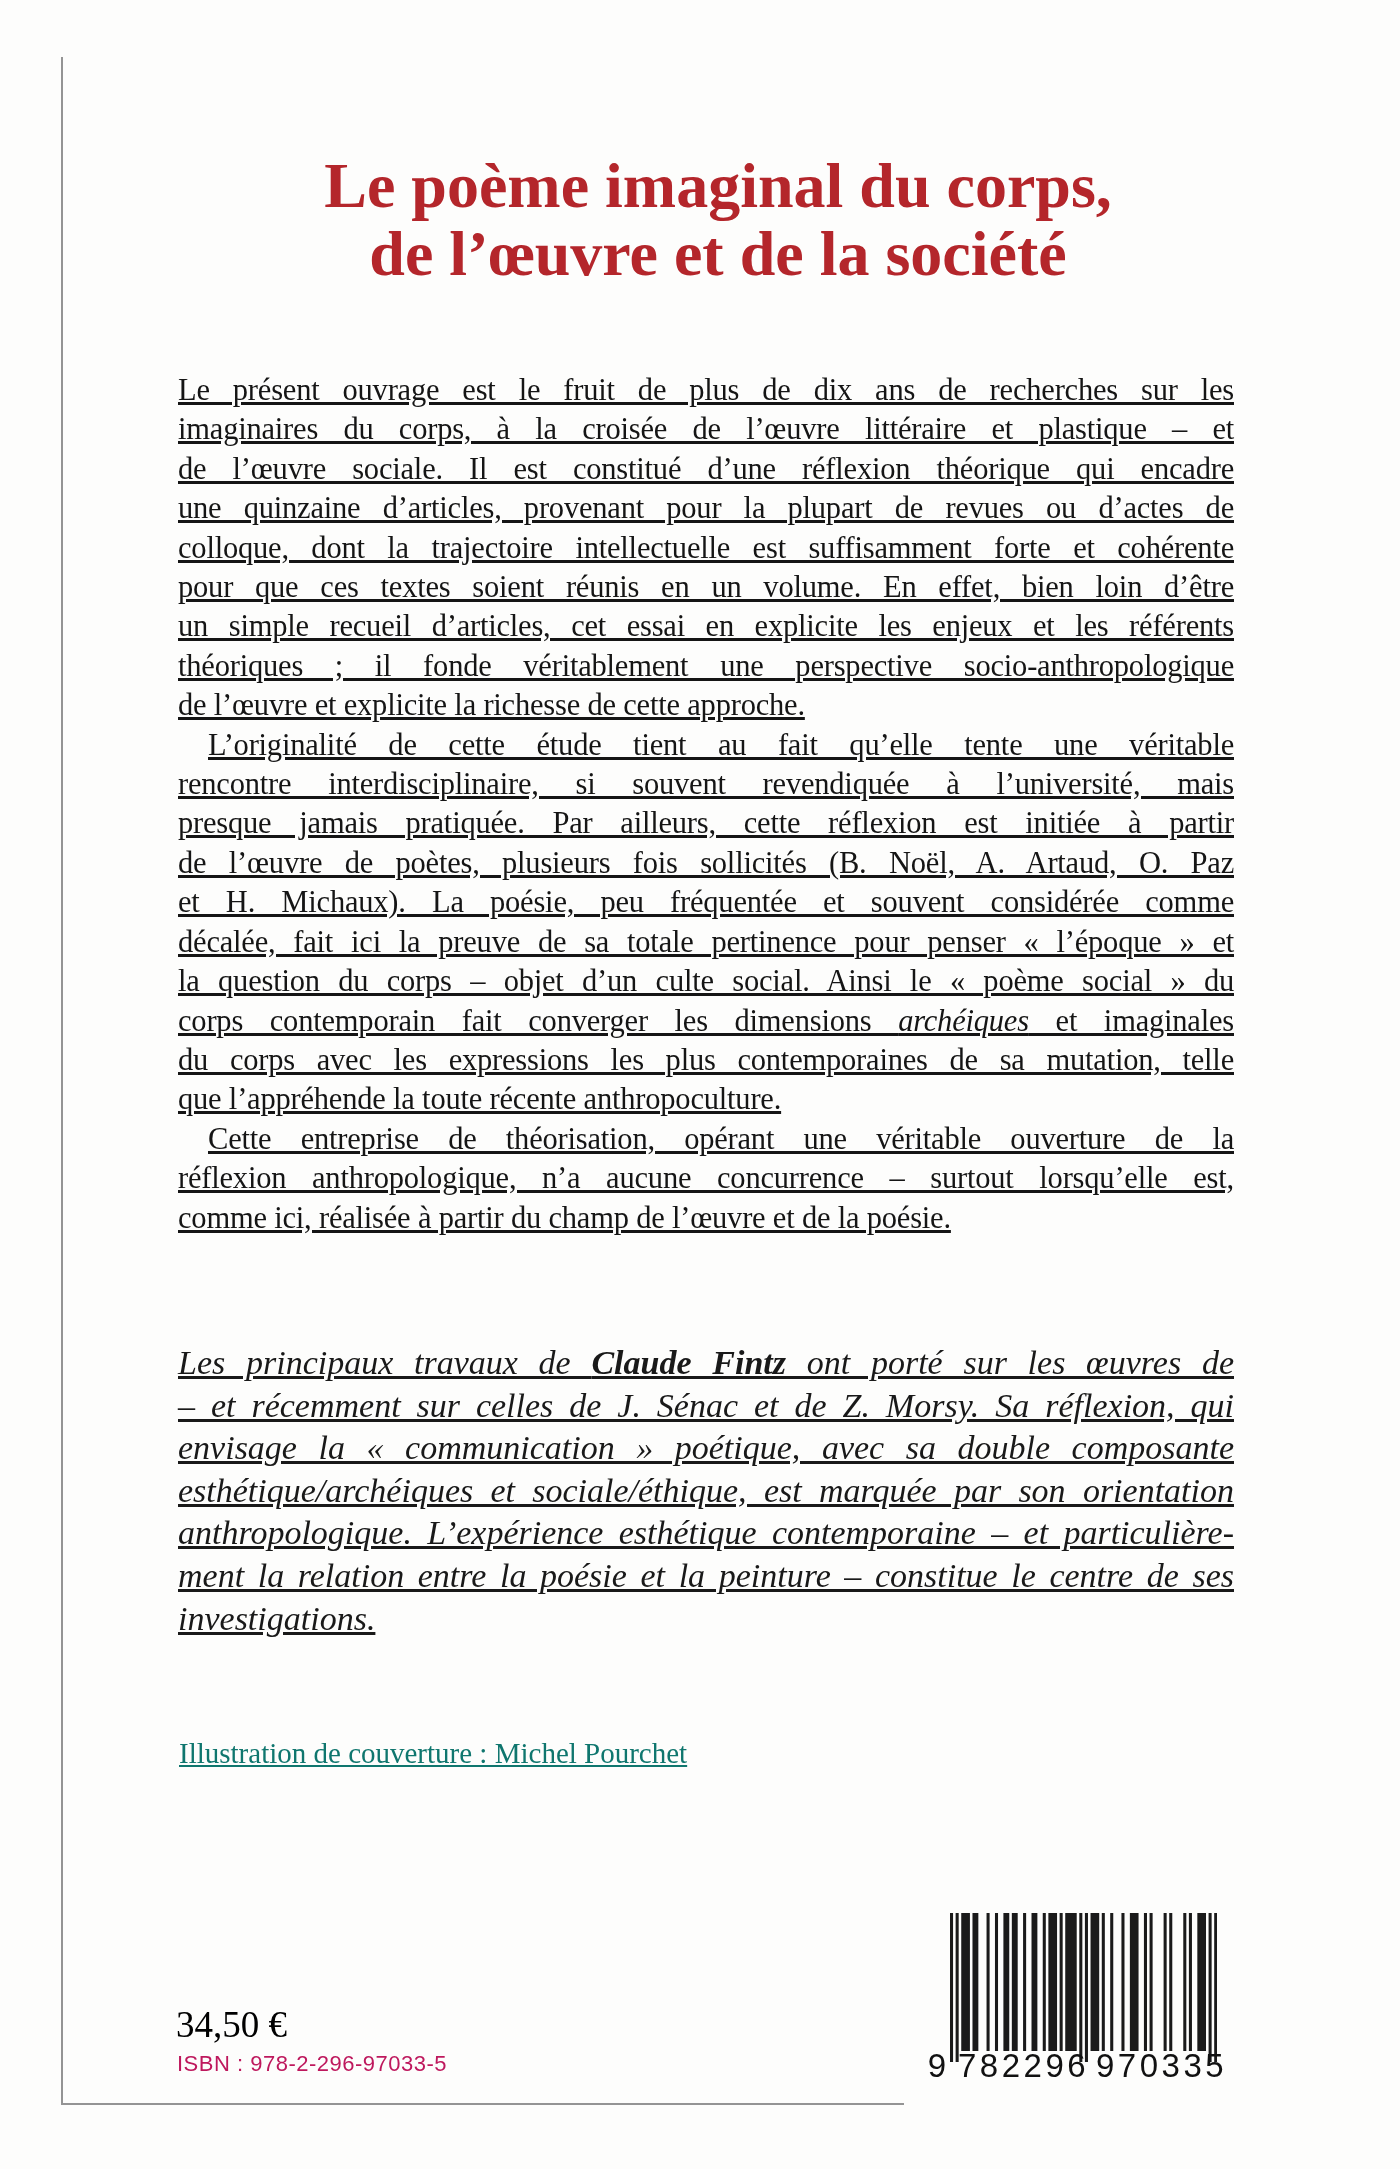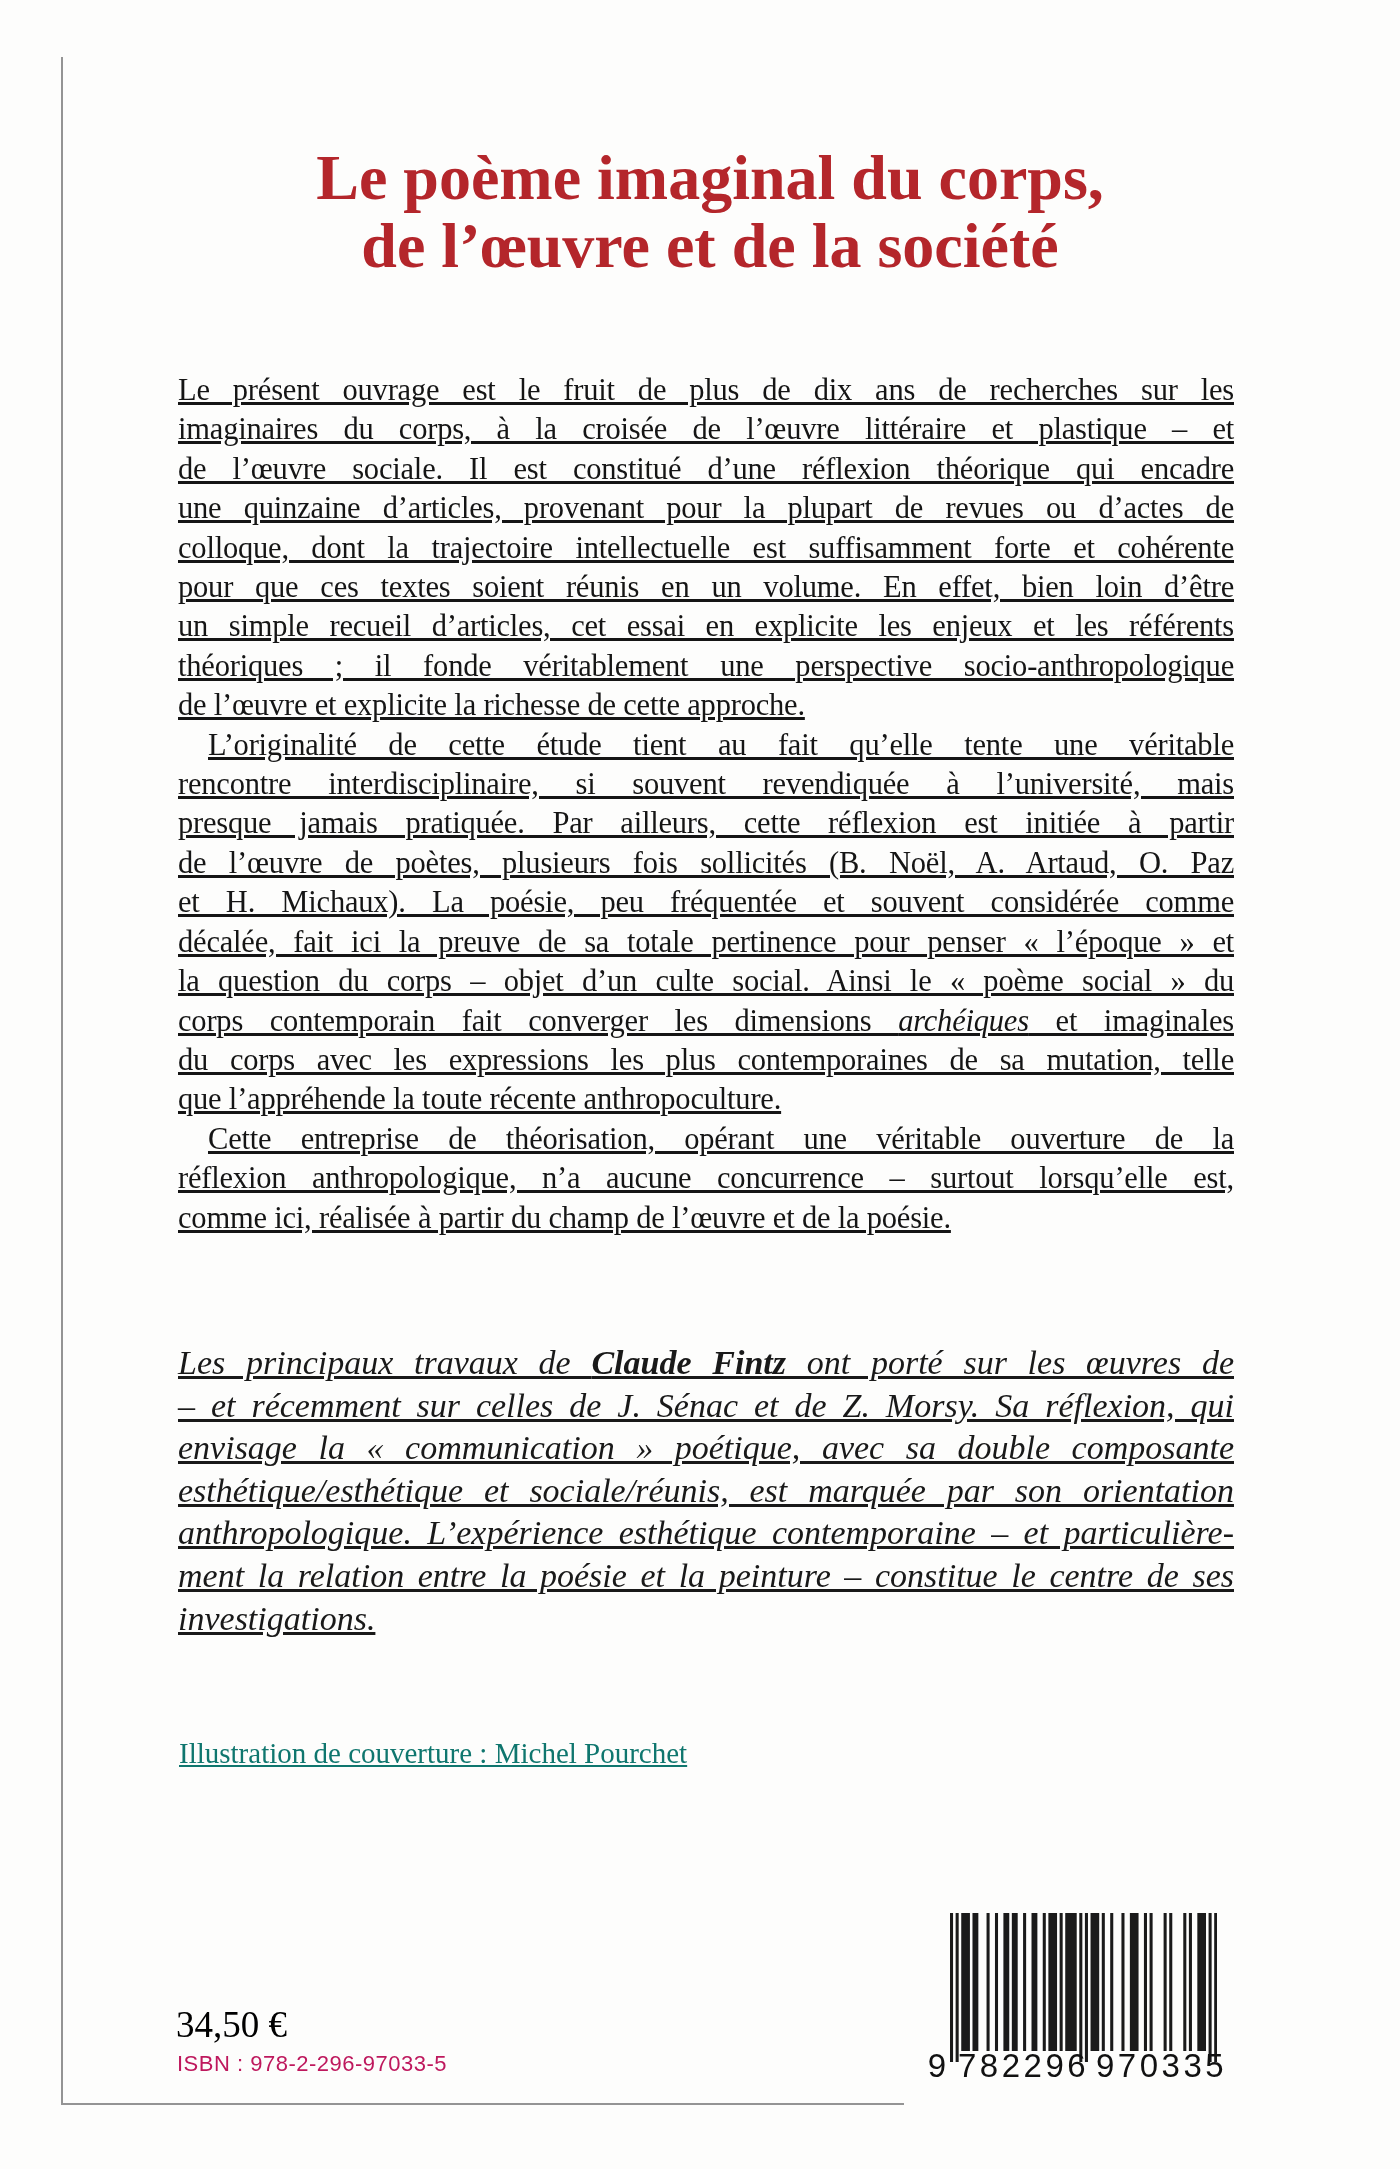--- a/index.html
+++ b/index.html
@@ -6,21 +6,21 @@
   body{
     width:1400px;height:2169px;
     font-family:"Liberation Serif", serif;
     position:relative;
     overflow:hidden;
   }
   .cover{position:absolute;left:0;top:0;width:1400px;height:2169px;}
   .edge-v{position:absolute;left:61px;top:57px;width:2px;height:2048px;}
   .edge-h{position:absolute;left:61px;top:2103px;width:843px;height:2px;}
   .title{
-    position:absolute;left:178px;top:140px;width:1056px;margin:4px;
+    position:absolute;left:178px;top:140px;width:1056px;margin:12px;
     text-align:center;font-weight:bold;font-size:64px;line-height:68px;
   }
   .title .title-line{display:block;}
   .synopsis{
     position:absolute;left:178px;top:371px;width:1056px;
     font-size:30.5px;line-height:39.4px;color:#151515;letter-spacing:-0.2px;
   }
   .line{text-align:justify;text-align-last:justify;text-decoration:underline;}
   .line.last{text-align-last:left;}
   .line.indent{text-indent:30px;}
@@ -87,21 +87,21 @@
       <div class="line last">que l’appréhende la toute récente anthropoculture.</div>
       <div class="line indent">Cette entreprise de théorisation, opérant une véritable ouverture de la</div>
       <div class="line">réflexion anthropologique, n’a aucune concurrence – surtout lorsqu’elle est,</div>
       <div class="line last">comme ici, réalisée à partir du champ de l’œuvre et de la poésie.</div>
     </div>
 
   <div class="bio">
       <div class="line">Les principaux travaux de <strong>Claude Fintz</strong> ont porté sur les œuvres de</div>
       <div class="line">– et récemment sur celles de J. Sénac et de Z. Morsy. Sa réflexion, qui</div>
       <div class="line">envisage la « communication » poétique, avec sa double composante</div>
-      <div class="line">esthétique/esthétique et sociale/réunis, est marquée par son orientation</div>
+      <div class="line">esthétique/archéiques et sociale/éthique, est marquée par son orientation</div>
       <div class="line">anthropologique. L’expérience esthétique contemporaine – et particulière-</div>
       <div class="line">ment la relation entre la poésie et la peinture – constitue le centre de ses</div>
       <div class="line last">investigations.</div>
     </div>
 
   <div class="credit">Illustration de couverture : Michel Pourchet</div>
 
   <div class="price">34,50 €</div>
   <div class="isbn">ISBN : 978-2-296-97033-5</div>
 

